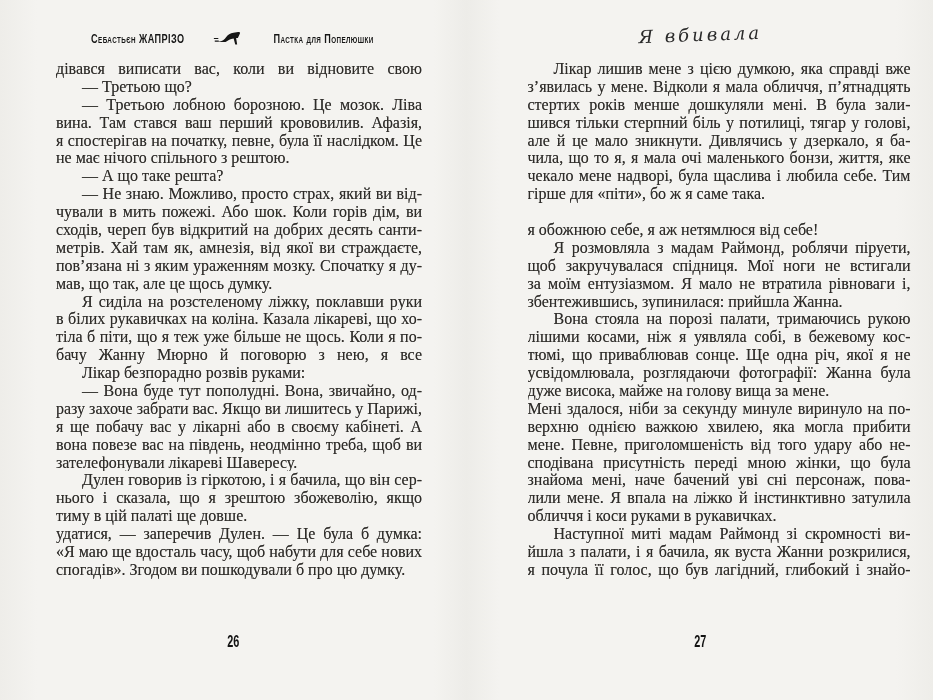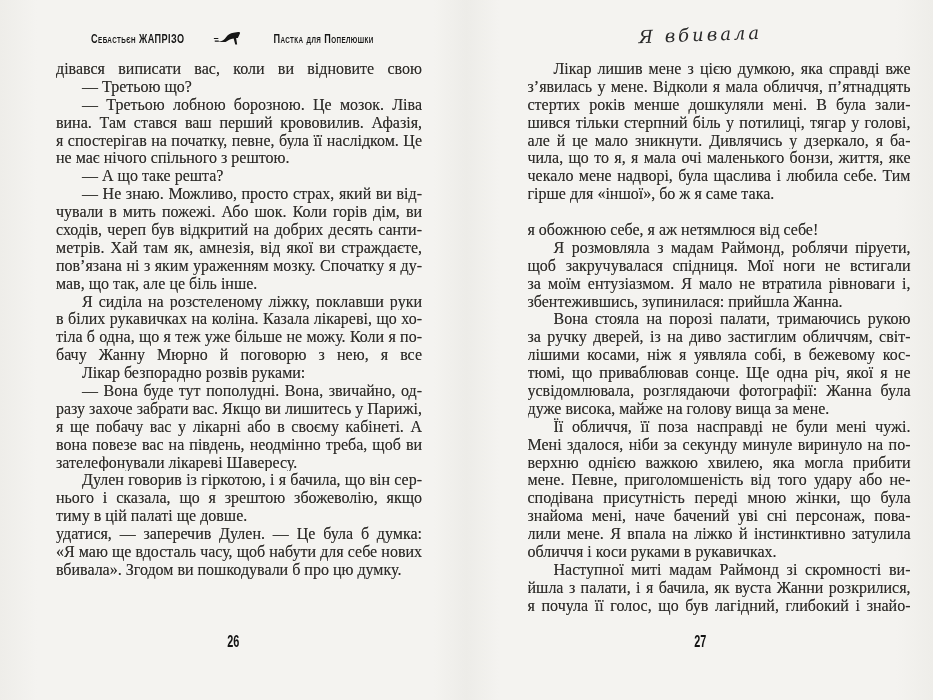--- a/index.html
+++ b/index.html
@@ -99,65 +99,63 @@
         <div class="line j i">— Третьою лобною борозною. Це мозок. Ліва поло-</div>
         <div class="line j">вина. Там стався ваш перший крововилив. Афазія, яку</div>
         <div class="line j">я спостерігав на початку, певне, була її наслідком. Це</div>
         <div class="line">не має нічого спільного з рештою.</div>
         <div class="line i">— А що таке решта?</div>
         <div class="line j i">— Не знаю. Можливо, просто страх, який ви від-</div>
         <div class="line j">чували в мить пожежі. Або шок. Коли горів дім, ви</div>
         <div class="line j">сходів, череп був відкритий на добрих десять санти-</div>
         <div class="line j">метрів. Хай там як, амнезія, від якої ви страждаєте, не</div>
         <div class="line j">пов’язана ні з яким ураженням мозку. Спочатку я ду-</div>
-        <div class="line">мав, що так, але це біль інше.</div>
+        <div class="line">мав, що так, але це щось думку.</div>
         <div class="line j i">Я сиділа на розстеленому ліжку, поклавши руки</div>
         <div class="line j">в білих рукавичках на коліна. Казала лікареві, що хо-</div>
-        <div class="line j">тіла б одна, що я теж уже більше не можу. Коли я по-</div>
+        <div class="line j">тіла б піти, що я теж уже більше не щось. Коли я по-</div>
         <div class="line j">бачу Жанну Мюрно й поговорю з нею, я все пригадаю.</div>
         <div class="line i">Лікар безпорадно розвів руками:</div>
         <div class="line j i">— Вона буде тут пополудні. Вона, звичайно, од-</div>
         <div class="line j">разу захоче забрати вас. Якщо ви лишитесь у Парижі,</div>
         <div class="line j">я ще побачу вас у лікарні або в своєму кабінеті. А якщо</div>
         <div class="line j">вона повезе вас на південь, неодмінно треба, щоб ви</div>
         <div class="line">зателефонували лікареві Шавересу.</div>
         <div class="line j i">Дулен говорив із гіркотою, і я бачила, що він сер-</div>
         <div class="line j">нього і сказала, що я зрештою збожеволію, якщо сиді-</div>
         <div class="line">тиму в цій палаті ще довше.</div>
         <div class="line j">удатися, — заперечив Дулен. — Це була б думка:</div>
         <div class="line j">«Я маю ще вдосталь часу, щоб набути для себе нових</div>
-        <div class="line">вбивала». Згодом ви пошкодували б про цю думку.</div>
+        <div class="line">спогадів». Згодом ви пошкодували б про цю думку.</div>
       </div>
     <div class="page-number">26</div>
   </div>
 
   <div class="page">
     <div class="script-title">Я вбивала</div>
     <div class="text-column col-right" id="col-right">
         <div class="line j i">Лікар лишив мене з цією думкою, яка справді вже</div>
         <div class="line j">з’явилась у мене. Відколи я мала обличчя, п’ятнадцять</div>
         <div class="line j">стертих років менше дошкуляли мені. В була зали-</div>
         <div class="line j">шився тільки стерпний біль у потилиці, тягар у голові,</div>
         <div class="line j">але й це мало зникнути. Дивлячись у дзеркало, я ба-</div>
         <div class="line j">чила, що то я, я мала очі маленького бонзи, життя, яке</div>
         <div class="line j">чекало мене надворі, була щаслива і любила себе. Тим</div>
-        <div class="line">гірше для «іншої», бо ж я саме така.</div>
+        <div class="line">гірше для «піти», бо ж я саме така.</div>
         <div class="line blank"></div>
         <div class="line">я обожнюю себе, я аж нетямлюся від себе!</div>
         <div class="line j i">Я розмовляла з мадам Раймонд, роблячи піруети,</div>
         <div class="line j">щоб закручувалася спідниця. Мої ноги не встигали</div>
         <div class="line j">за моїм ентузіазмом. Я мало не втратила рівноваги і,</div>
         <div class="line">збентежившись, зупинилася: прийшла Жанна.</div>
         <div class="line j i">Вона стояла на порозі палати, тримаючись рукою</div>
-        <div class="line j">за ручку дверей, із на диво застиглим обличчям, світ-</div>
         <div class="line j">лішими косами, ніж я уявляла собі, в бежевому кос-</div>
         <div class="line j">тюмі, що приваблював сонце. Ще одна річ, якої я не</div>
         <div class="line j">усвідомлювала, розглядаючи фотографії: Жанна була</div>
         <div class="line">дуже висока, майже на голову вища за мене.</div>
-        <div class="line j i">Її обличчя, її поза насправді не були мені чужі.</div>
         <div class="line j">Мені здалося, ніби за секунду минуле виринуло на по-</div>
         <div class="line j">верхню однією важкою хвилею, яка могла прибити</div>
         <div class="line j">мене. Певне, приголомшеність від того удару або не-</div>
         <div class="line j">сподівана присутність переді мною жінки, що була</div>
         <div class="line j">знайома мені, наче бачений уві сні персонаж, пова-</div>
         <div class="line j">лили мене. Я впала на ліжко й інстинктивно затулила</div>
         <div class="line">обличчя і коси руками в рукавичках.</div>
         <div class="line j i">Наступної миті мадам Раймонд зі скромності ви-</div>
         <div class="line j">йшла з палати, і я бачила, як вуста Жанни розкрилися,</div>
         <div class="line j">я почула її голос, що був лагідний, глибокий і знайо-</div>

